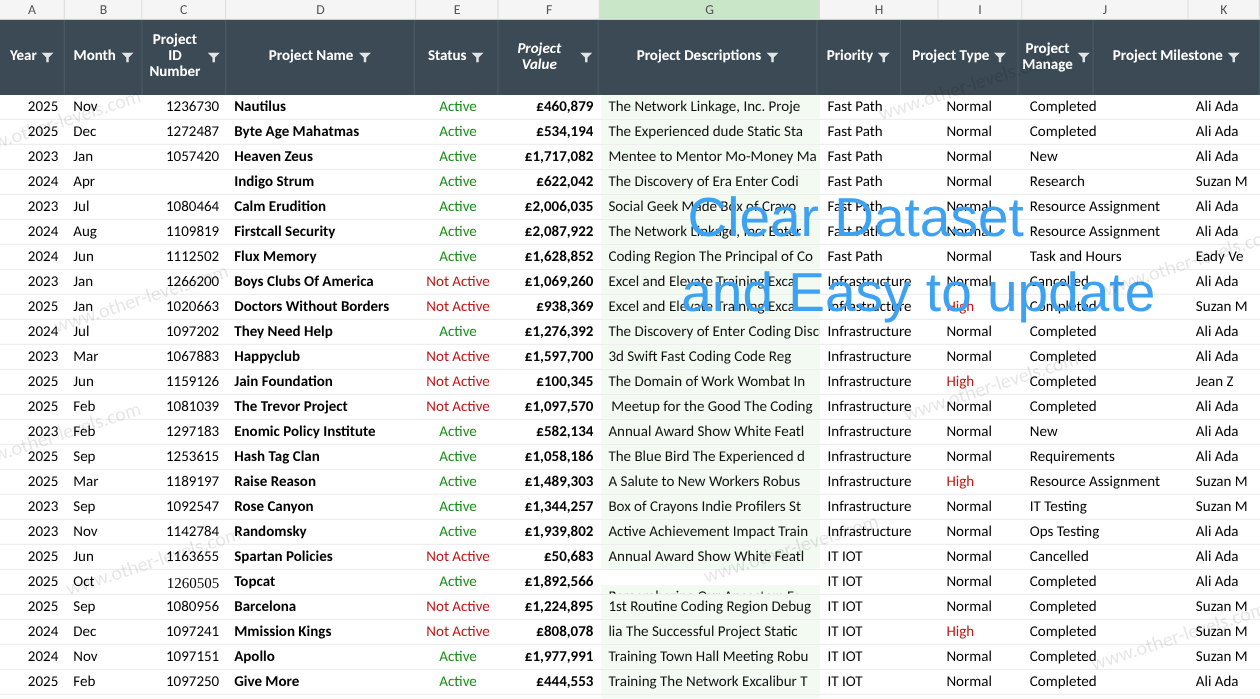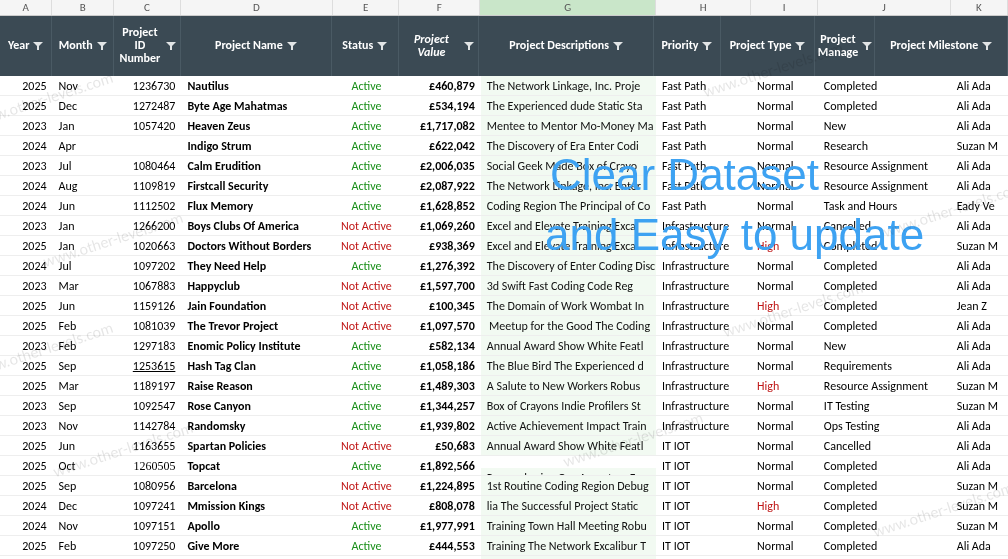--- a/index.html
+++ b/index.html
@@ -389,21 +389,21 @@
       <div class="dcell c-value" style="width: 85px;">£582,134</div>
       <div class="dcell c-desc sel-col" style="width: 185px;">Annual Award Show White Featl</div>
       <div class="dcell c-type" style="width: 100px;">Infrastructure</div>
       <div class="dcell c-pri" style="width: 70px;">Normal</div>
       <div class="dcell c-mile" style="width: 140px;">New</div>
       <div class="dcell c-mgr" style="width: 60px;">Ali Ada</div>
     </div>
     <div class="drow">
       <div class="dcell c-year" style="width: 55px;">2025</div>
       <div class="dcell c-month" style="width: 65px;">Sep</div>
-      <div class="dcell c-id" style="width: 70px; text-decoration: underline;">1253615</div>
+      <div class="dcell c-id" style="width: 70px;">1253615</div>
       <div class="dcell c-name" style="width: 160px;">Hash Tag Clan</div>
       <div class="dcell c-status active" style="width: 70px;">Active</div>
       <div class="dcell c-value" style="width: 85px;">£1,058,186</div>
       <div class="dcell c-desc sel-col" style="width: 185px;">The Blue Bird The Experienced d</div>
       <div class="dcell c-type" style="width: 100px;">Infrastructure</div>
       <div class="dcell c-pri" style="width: 70px;">Normal</div>
       <div class="dcell c-mile" style="width: 140px;">Requirements</div>
       <div class="dcell c-mgr" style="width: 60px;">Ali Ada</div>
     </div>
     <div class="drow">

